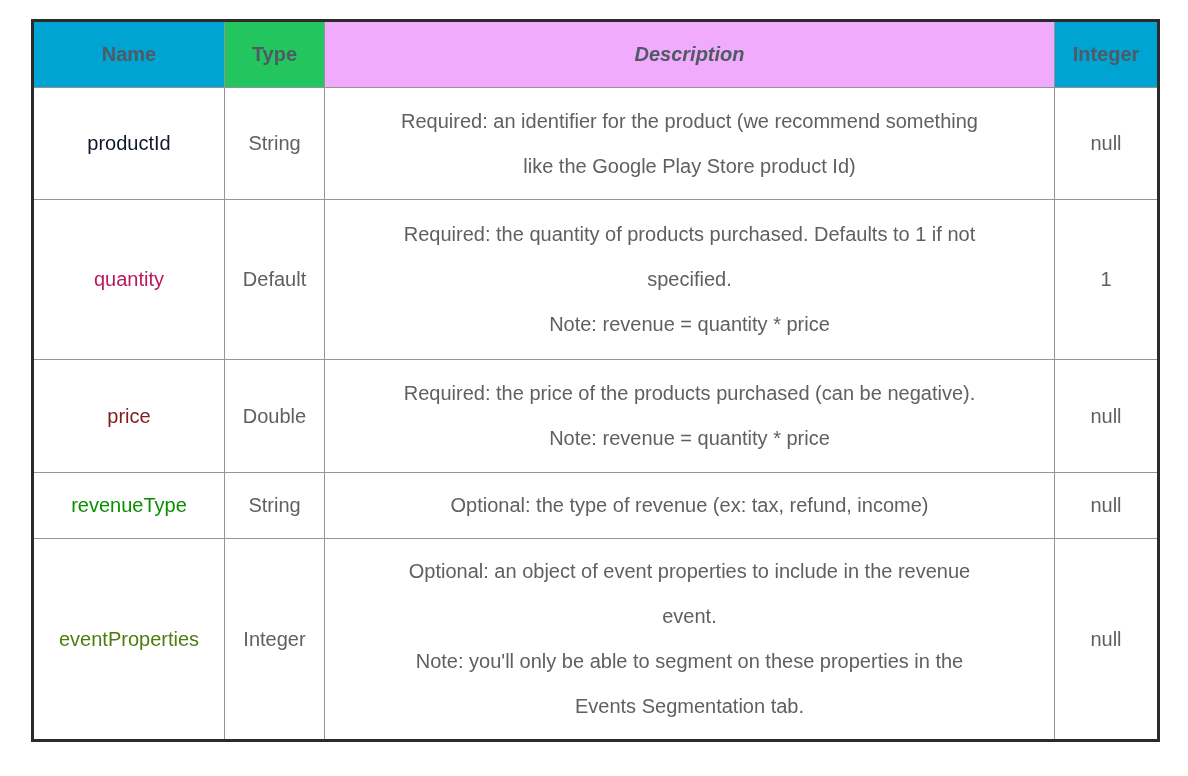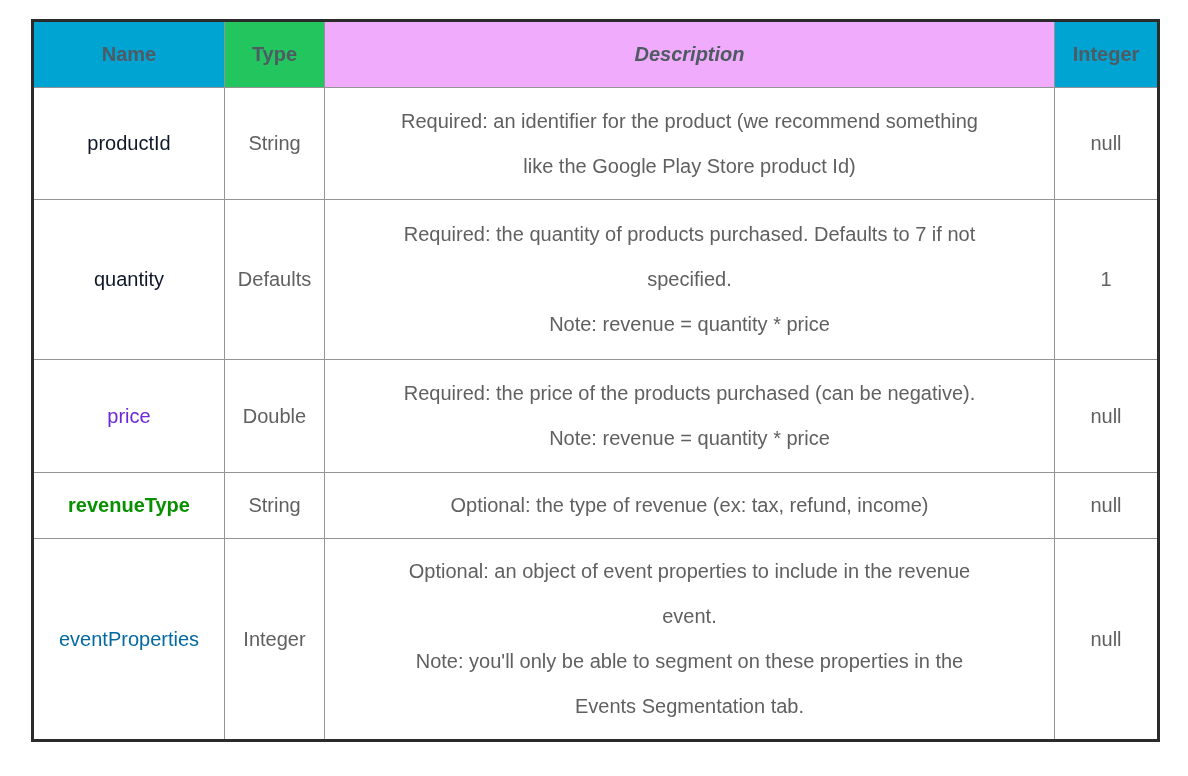--- a/index.html
+++ b/index.html
@@ -67,42 +67,42 @@
     </thead>
     <tbody>
       <tr class="row-0">
         <td style="color: #0f172a;">productId</td>
         <td>String</td>
         <td class="desc">Required: an identifier for the product (we recommend something
 like the Google Play Store product Id)</td>
         <td>null</td>
       </tr>
       <tr class="row-1">
-        <td style="color: #0f172a;">quantity</td>
-        <td>Defaults</td>
-        <td class="desc">Required: the quantity of products purchased. Defaults to 7 if not
+        <td style="color: #be185d;">quantity</td>
+        <td>Default</td>
+        <td class="desc">Required: the quantity of products purchased. Defaults to 1 if not
 specified.
 Note: revenue = quantity * price</td>
         <td>1</td>
       </tr>
       <tr class="row-2">
-        <td style="color: #6d28d9;">price</td>
+        <td style="color: #7f1d1d;">price</td>
         <td>Double</td>
         <td class="desc">Required: the price of the products purchased (can be negative).
 Note: revenue = quantity * price</td>
         <td>null</td>
       </tr>
       <tr class="row-3">
-        <td style="color: rgb(8, 144, 0); font-weight: bold;">revenueType</td>
+        <td style="color: rgb(8, 144, 0);">revenueType</td>
         <td>String</td>
         <td class="desc">Optional: the type of revenue (ex: tax, refund, income)</td>
         <td>null</td>
       </tr>
       <tr class="row-4">
-        <td style="color: #0369a1;">eventProperties</td>
+        <td style="color: #4d7c0f;">eventProperties</td>
         <td>Integer</td>
         <td class="desc">Optional: an object of event properties to include in the revenue
 event.
 Note: you'll only be able to segment on these properties in the
 Events Segmentation tab.</td>
         <td>null</td>
       </tr>
     </tbody>
   </table>
 </div>

